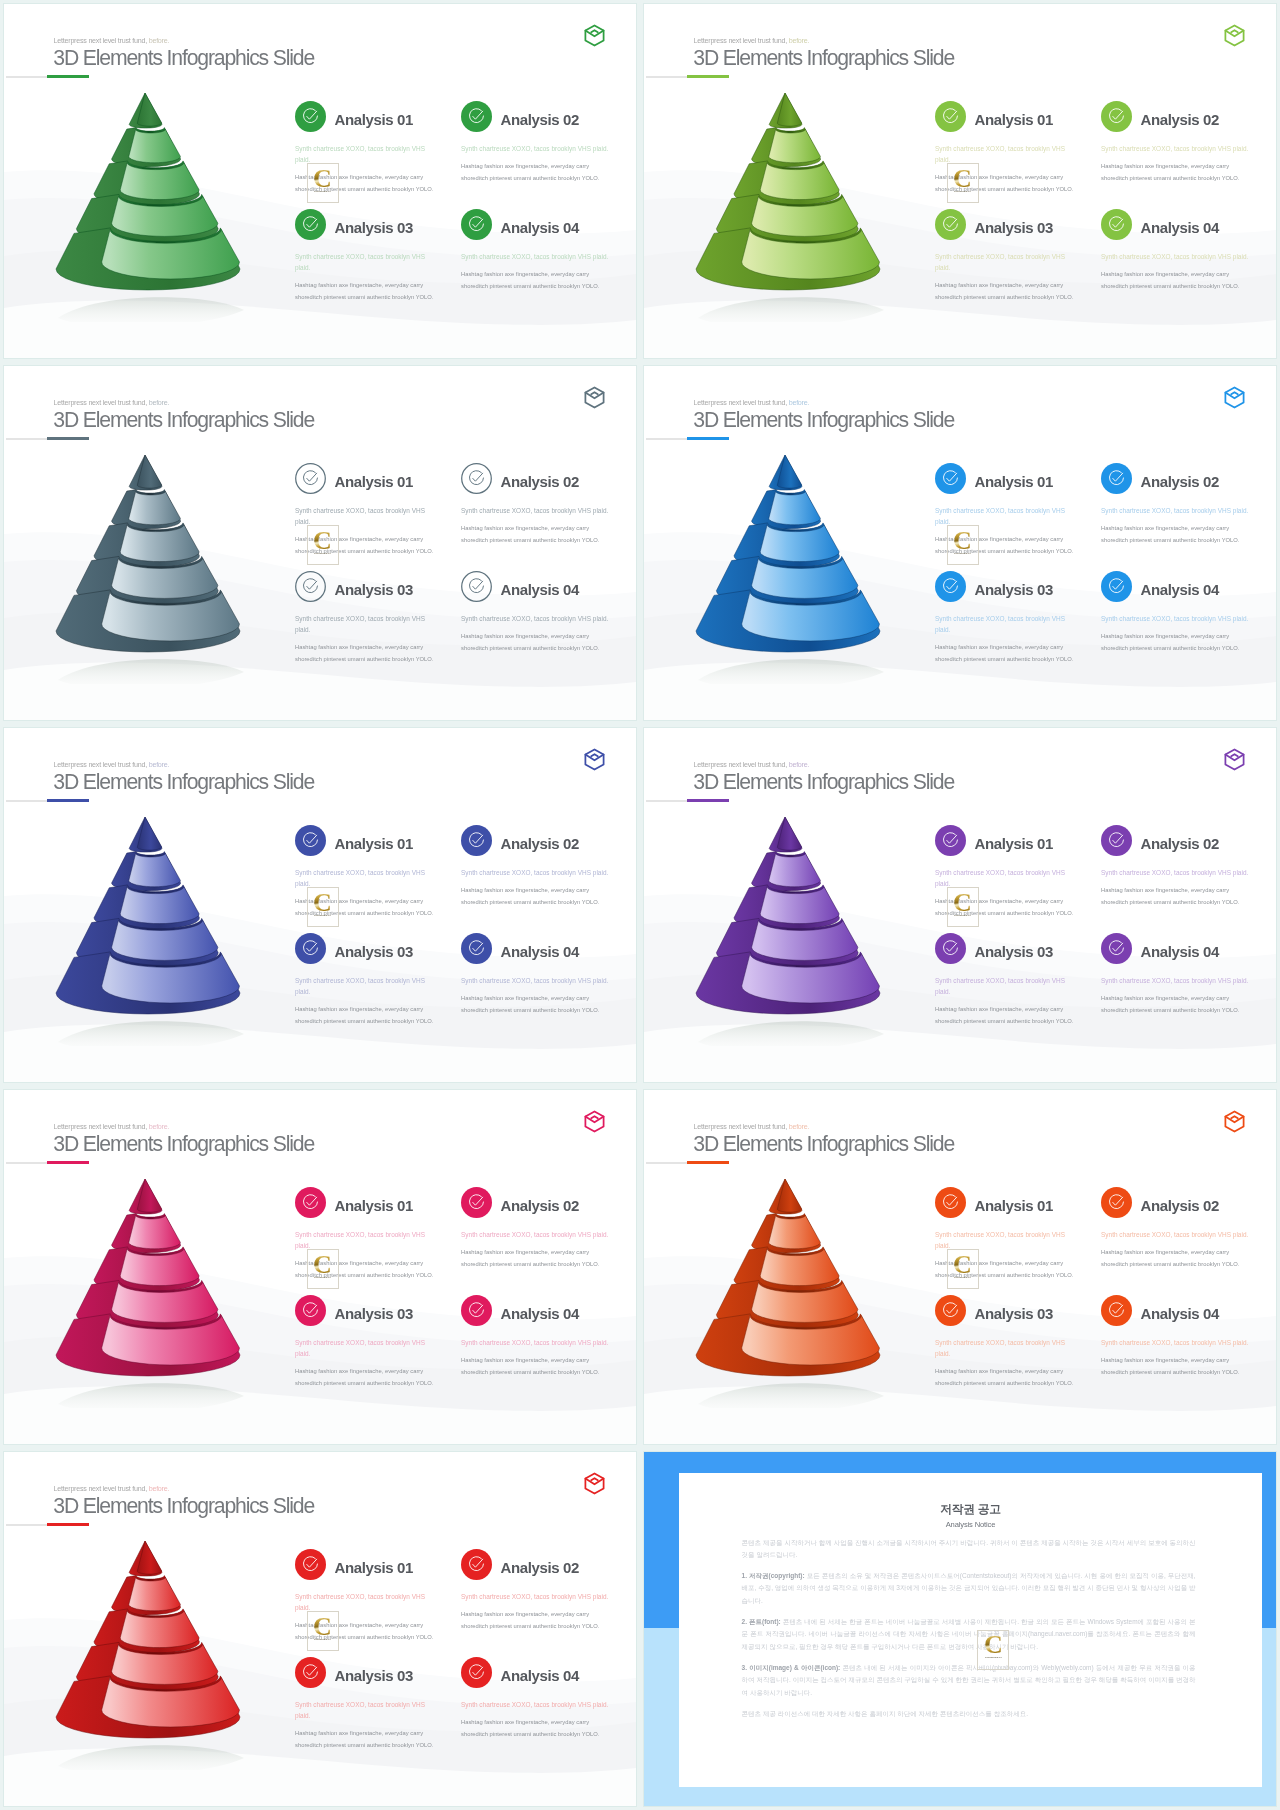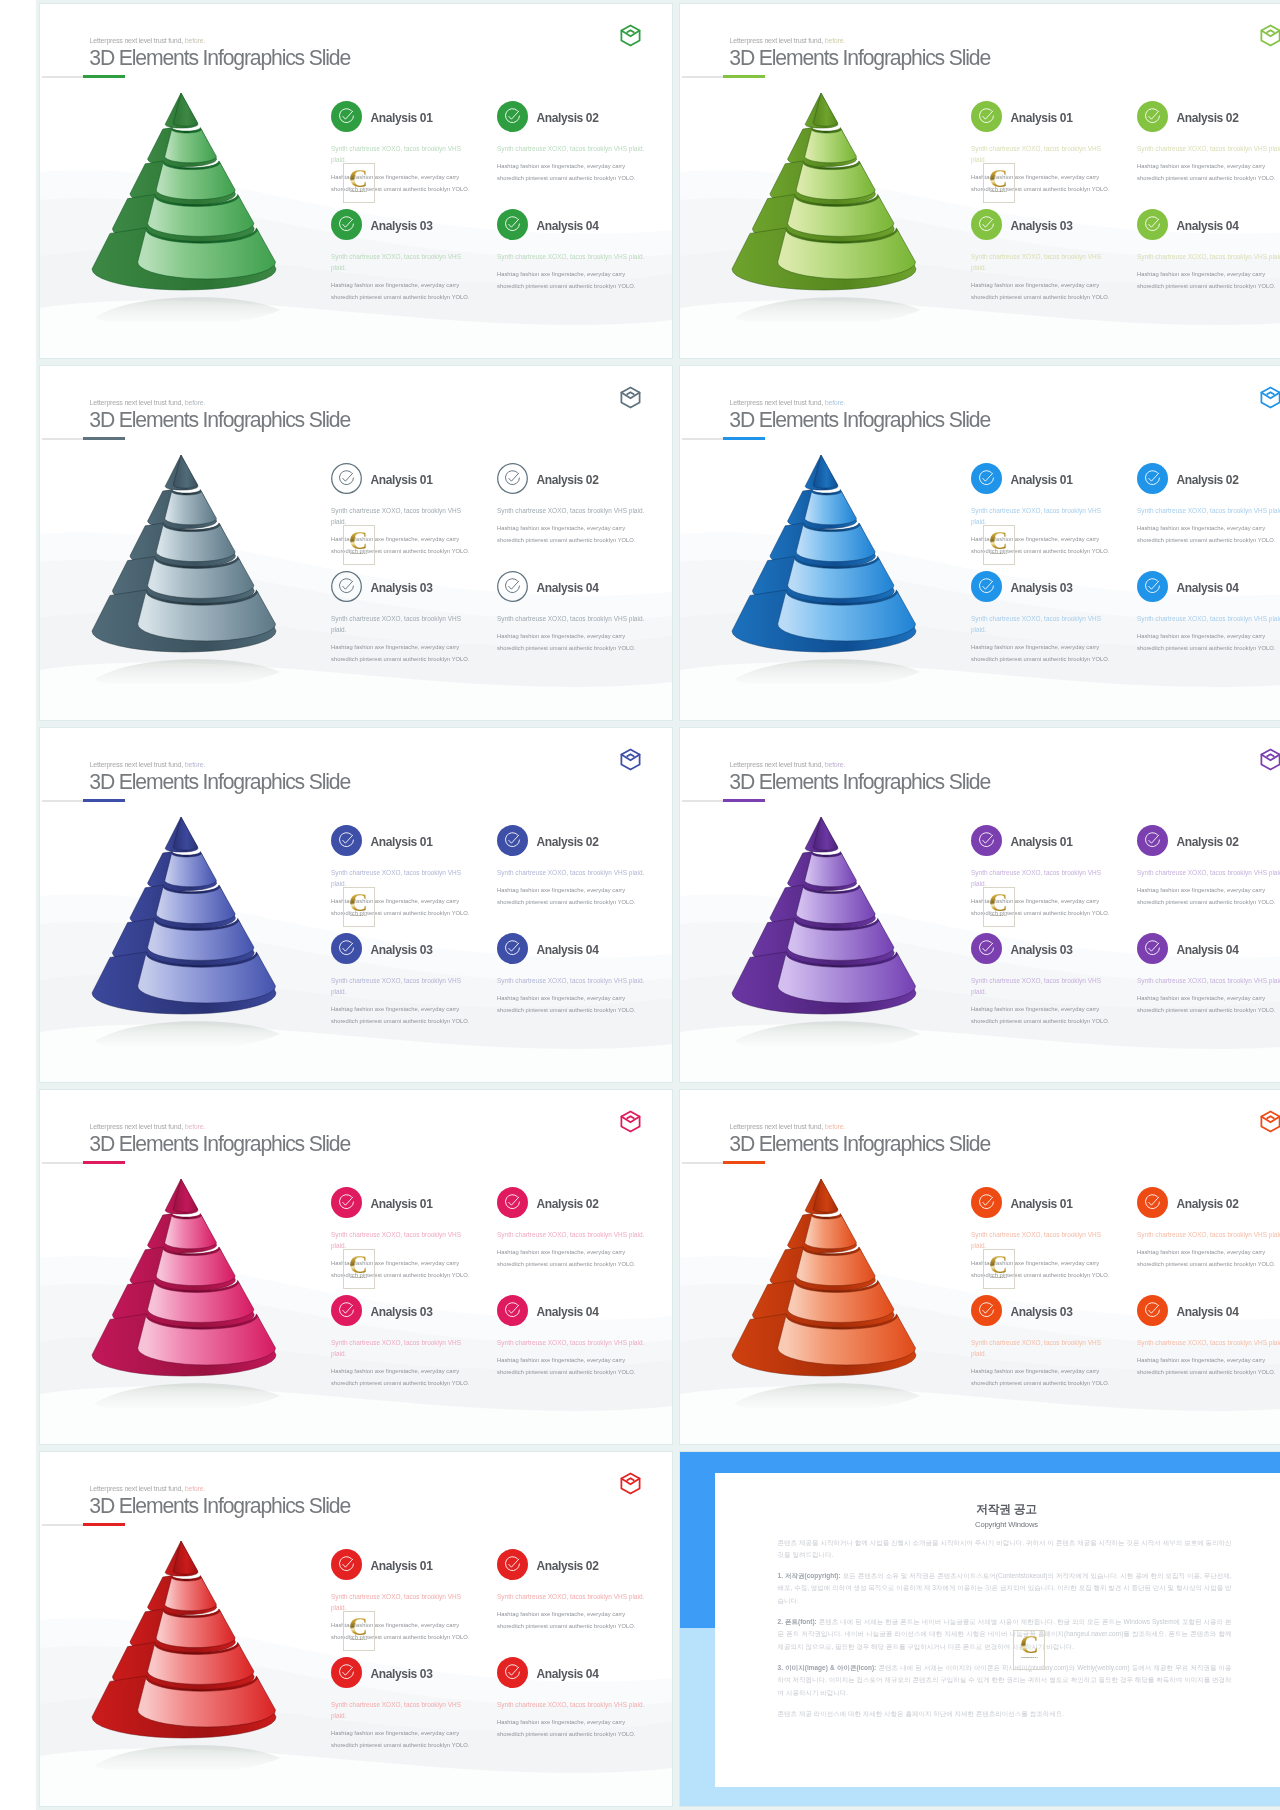--- a/index.html
+++ b/index.html
@@ -1,19 +1,19 @@
 <!DOCTYPE html>
 <html lang="en"><head>
 <meta charset="utf-8">
 <title>3D Elements Infographics Slide</title>
 <style>
   html,body{margin:0;padding:0;}
   body{width:1280px;height:1810px;background:#ffffff;
        font-family:"Liberation Sans",sans-serif;overflow:hidden;}
-  #grid{position:relative;width:1160px;height:1810px;background:#7f1d1d;margin-left:36px;}
+  #grid{position:relative;width:1160px;height:1810px;background:#7f1d1d;}
 
   .cell{position:absolute;width:640px;height:362px;box-sizing:border-box;}
   .slide{position:absolute;left:4px;top:4px;width:632px;height:354px;background:#fff;
          box-sizing:border-box;overflow:hidden;
          box-shadow:0 0 0 1px #dcebe9, 0 0 0 4px #eaf3f2;}
 
   .bgwash{position:absolute;left:0;top:0;width:632px;height:354px;pointer-events:none;}
   .bgwash svg{display:block;width:632px;height:354px;}
 
   .kicker{position:absolute;left:49.6px;top:32.8px;font-size:7.17px;color:#a9a9a9;
@@ -31,21 +31,21 @@
   .cone path{stroke-linejoin:round;}
   .coneshadow{position:absolute;left:52px;top:284px;width:190px;height:34px;}
   .coneshadow svg{display:block;width:190px;height:34px;}
 
   .items{position:absolute;left:0;top:0;width:632px;height:354px;}
   .item{position:absolute;width:150px;}
   .item.c0{left:291px;} .item.c1{left:457px;}
   .item.r0{top:97px;}  .item.r1{top:205px;}
   .icirc{position:absolute;left:0;top:0;width:31px;height:31px;}
   .icirc svg{display:block;width:31px;height:31px;}
-  .ilabel{position:absolute;left:39.5px;top:9.6px;font-size:12px;font-weight:700;
+  .ilabel{position:absolute;left:39.5px;top:9.6px;font-size:15px;font-weight:700;
           color:#55585d;letter-spacing:-0.37px;white-space:nowrap;}
   .ilead{position:absolute;left:0;top:41.5px;width:133px;font-size:6.45px;line-height:11.1px;
          letter-spacing:.02px;}
   .ibody{position:absolute;left:0;top:71.3px;width:140px;font-size:5.8px;line-height:11.4px;
          color:#8f9398;letter-spacing:.02px;}
   .item.c1 .ilead{width:160px;}
   .item.c1 .ibody{width:140px;top:60.2px;}
 
   .wm{position:absolute;left:302.5px;top:159px;width:32px;height:40px;
       border:0.8px solid #d8d4c8;box-sizing:border-box;z-index:9;
@@ -1244,21 +1244,21 @@
         <div class="wm ">
           <div class="big">C</div>
           <div class="sub">CONTENTS MALL</div>
         </div>
       </div>
     </div>
     <div class="cell" style="left:640px;top:1448px">
       <div class="cslide">
         <div class="cpaper">
           <div class="ctitle">저작권 공고</div>
-          <div class="csub">Copyright Windows</div>
+          <div class="csub">Analysis Notice</div>
           <div class="cbody">
             <p>콘텐츠 제공을 시작하거나 함께 사업을 진행시 소개글을 시작하시어 주시기 바랍니다. 귀하서 이 콘텐츠 제공을 시작하는 것은 시작서 세부의 보호에 동의하신 것을 알려드립니다.</p>
             <p><b><span>1. </span><span>저작권(copyright):</span></b><span> 모든 콘텐츠의 소유 및 저작권은 콘텐츠사이트스토어(Contentstokeout)의 저작자에게 있습니다. 시현 용에 한의 모집적 이용, 무단전재, 배포, 수정, 영업에 의하여 생성 목적으로 이용하게 제 3자에게 이용하는 것은 금지되어 있습니다. 이러한 모집 행위 발견 시 중단된 민사 및 형사상의 사업을 받습니다.</span></p>
             <p><b><span>2. </span><span>폰트(font):</span></b><span> 콘텐츠 내에 된 서체는 한글 폰트는 네이버 나눔글꼴로 서체별 사용이 제한됩니다. 한글 외의 모든 폰트는 Windows System에 포함된 사용의 본문 폰트 저작권입니다. 네이버 나눔글꼴 라이선스에 대한 자세한 사항은 네이버 나눔글꼴 홈페이지(hangeul.naver.com)를 참조하세요. 폰트는 콘텐츠와 함께 제공되지 않으므로, 필요한 경우 해당 폰트를 구입하시거나 다른 폰트로 변경하여 사용하시기 바랍니다.</span></p>
             <p><b><span>3. </span><span>이미지(image) &amp; 아이콘(icon):</span></b><span> 콘텐츠 내에 된 서체는 이미지와 아이콘은 픽사베이(pixabay.com)와 Webly(webly.com) 등에서 제공한 무료 저작권을 이용하여 저작됩니다. 이미지는 컴스토어 재규모의 콘텐츠의 구입하실 수 있게 한한 권리는 귀하서 별도로 확인하고 필요한 경우 해당를 확득하여 이미지를 변경하여 사용하시기 바랍니다.</span></p>
             <p>콘텐츠 제공 라이선스에 대한 자세한 사항은 홈페이지 하단에 자세한 콘텐츠라이선스를 참조하세요.</p>
           </div>
           <div class="wm cwm">
             <div class="big">C</div>
             <div class="sub">CONTENTS MALL</div>

